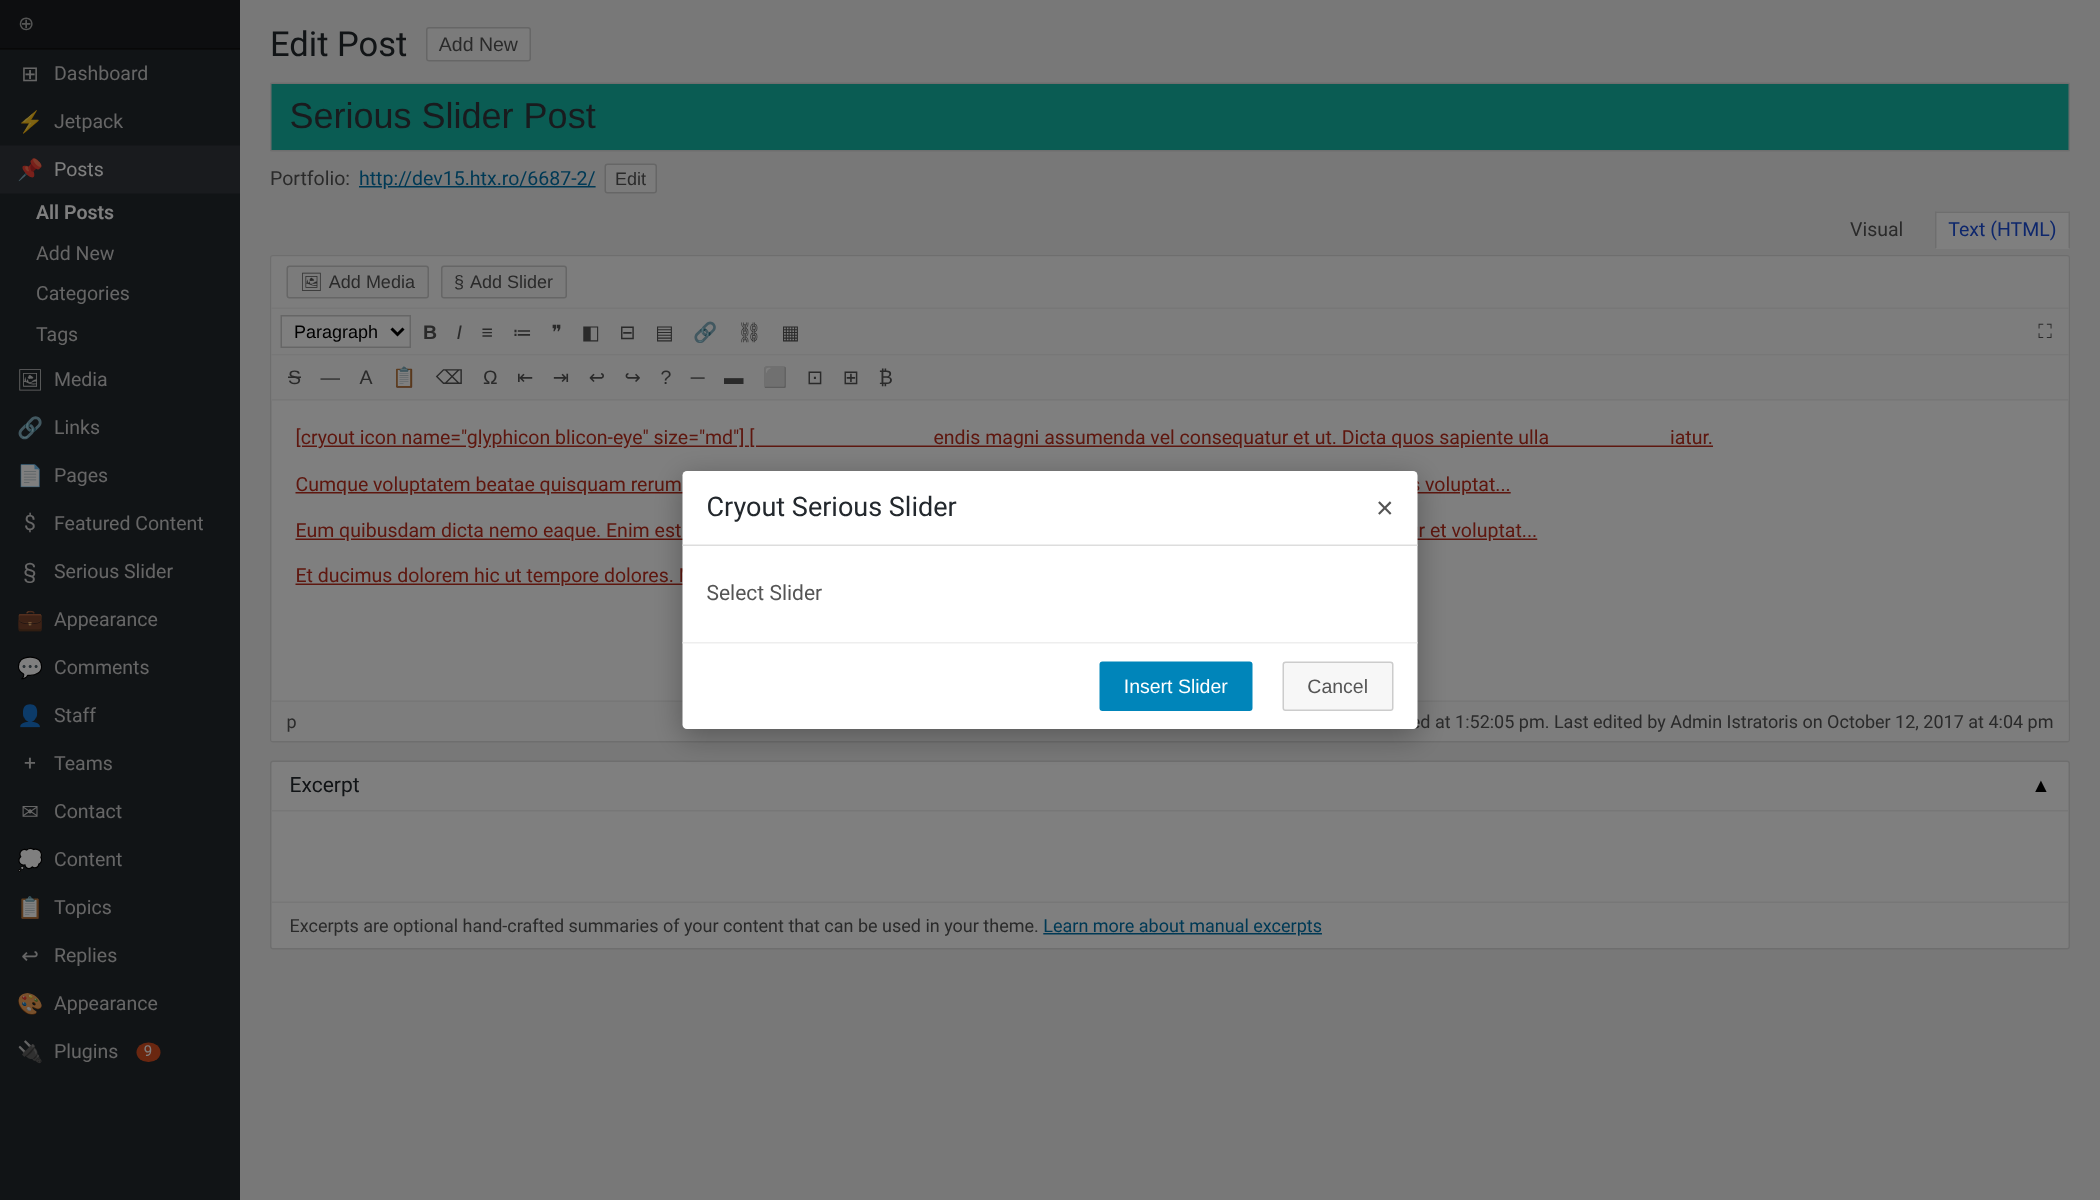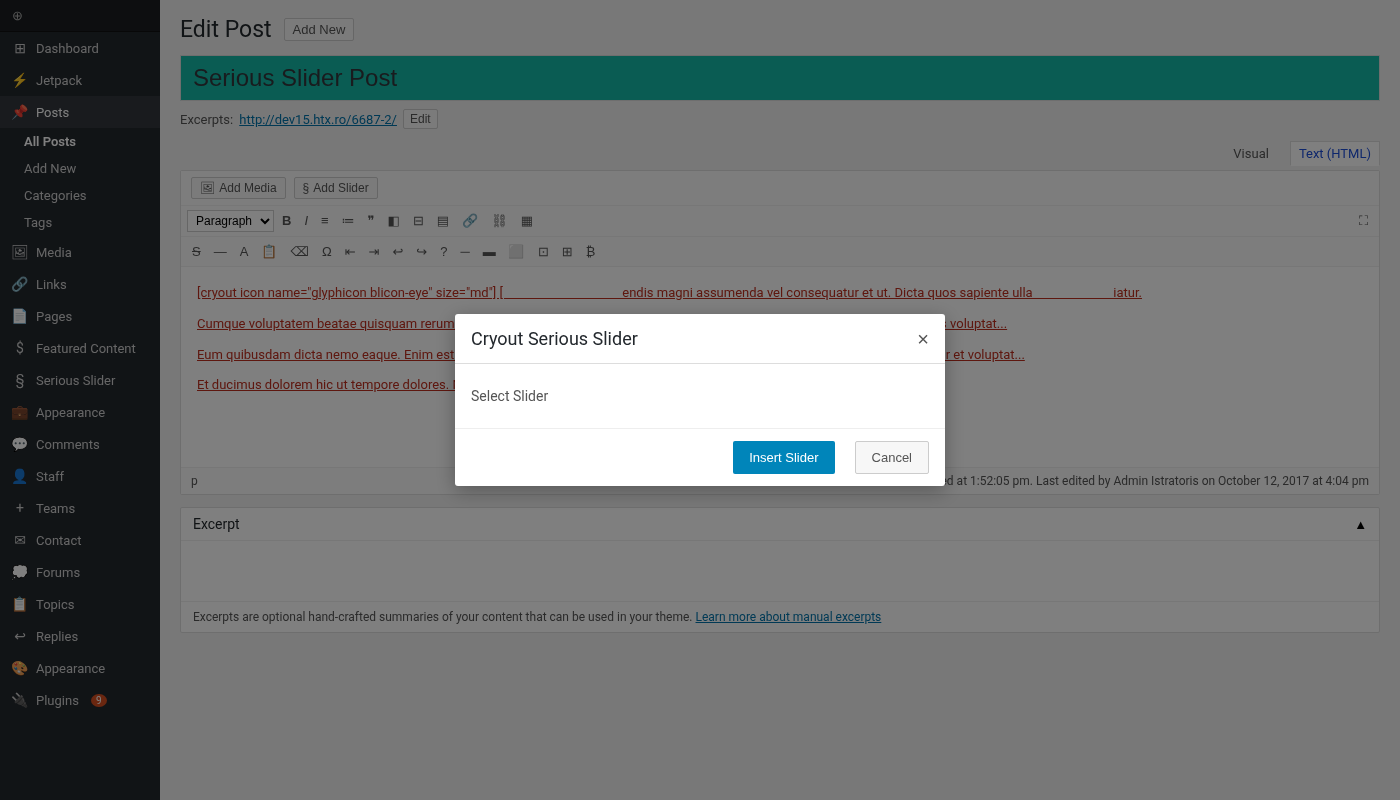--- a/index.html
+++ b/index.html
@@ -134,21 +134,21 @@
       padding: 3px 8px;
       font-size: 12px;
       cursor: pointer;
       border-radius: 2px;
       display: flex; align-items: center; gap: 4px;
     }
 
     .toolbar-row {
       padding: 4px 6px;
       border-bottom: 1px solid #eee;
-      display: flex; align-items: flex-start; gap: 3px;
+      display: flex; align-items: flex-end; gap: 3px;
       flex-wrap: wrap;
       background: #fafafa;
     }
     .toolbar-btn {
       background: none;
       border: none;
       padding: 3px 5px;
       cursor: pointer;
       color: #555;
       font-size: 13px;
@@ -351,21 +351,21 @@
     <span>Teams</span>
   </div>
 
   <div class="sidebar-item">
     <span class="icon-circle">✉</span>
     <span>Contact</span>
   </div>
 
   <div class="sidebar-item">
     <span class="icon-circle">💭</span>
-    <span>Forums</span>
+    <span>Content</span>
   </div>
 
   <div class="sidebar-item">
     <span class="icon-circle">📋</span>
     <span>Topics</span>
   </div>
 
   <div class="sidebar-item">
     <span class="icon-circle">↩</span>
     <span>Replies</span>
@@ -389,21 +389,21 @@
   <div class="page-title-row">
     <h1 class="page-title">Edit Post</h1>
     <button class="btn-add-new">Add New</button>
   </div>
 
   
   <input class="post-title-input" type="text" value="Serious Slider Post" style="">
 
   
   <div class="permalink-row">
-    <span>Excerpts:</span>
+    <span>Portfolio:</span>
     <a href="#">http://dev15.htx.ro/6687-2/</a>
     <button class="btn-edit-permalink">Edit</button>
   </div>
 
   
   <div class="editor-tabs">
     <span class="editor-tab">Visual</span>
     <span class="editor-tab active">Text (HTML)</span>
   </div>
 

